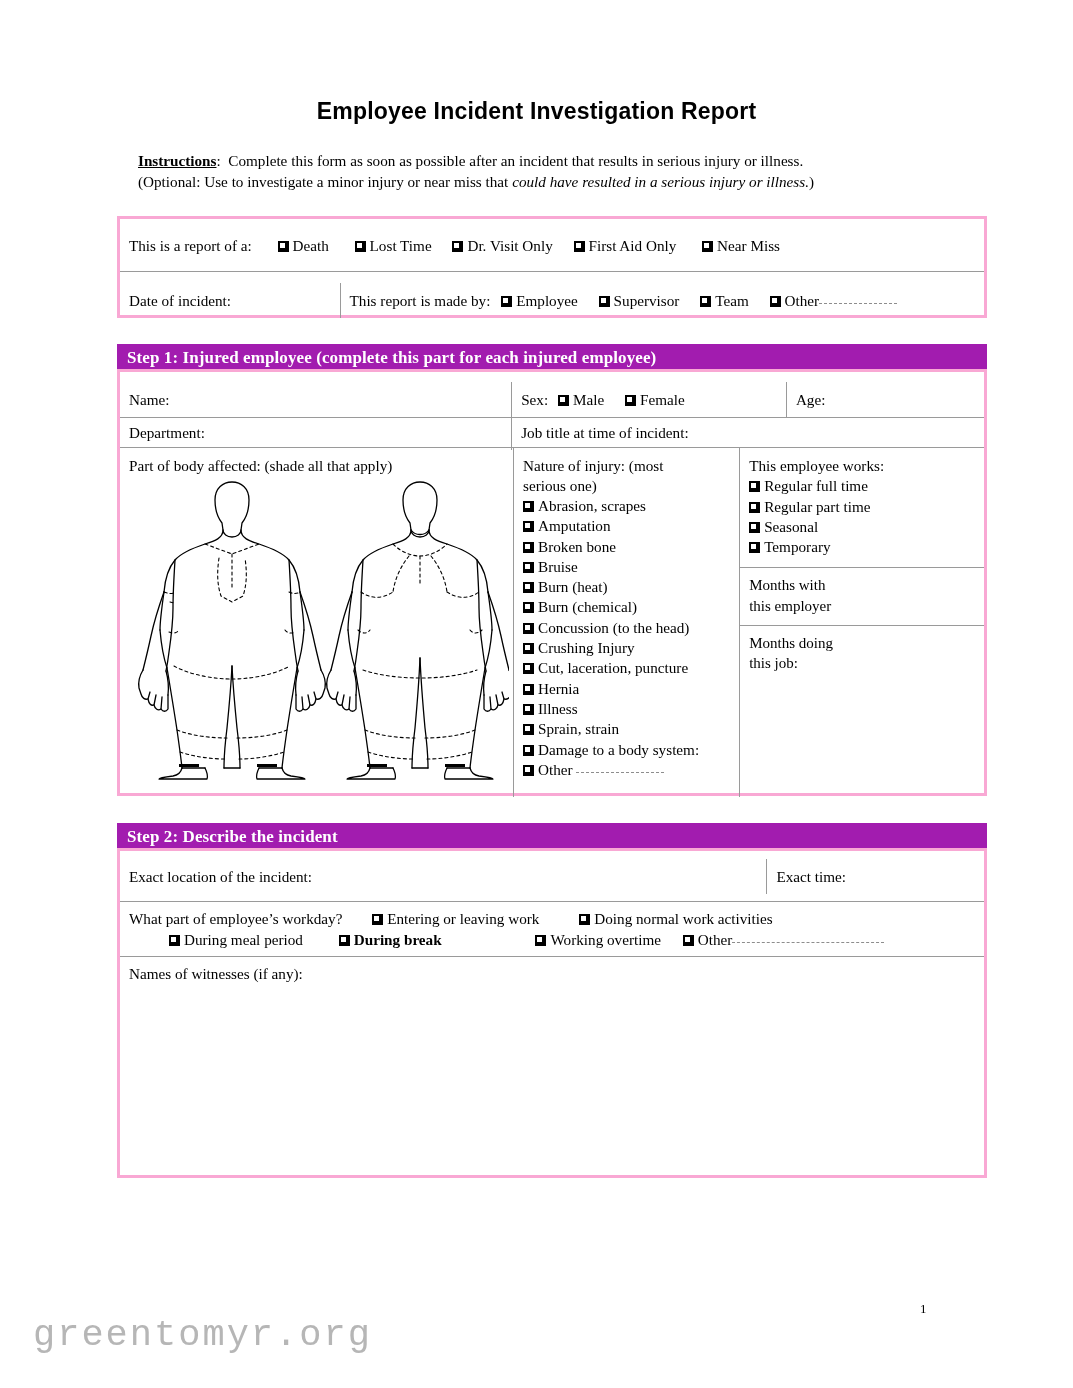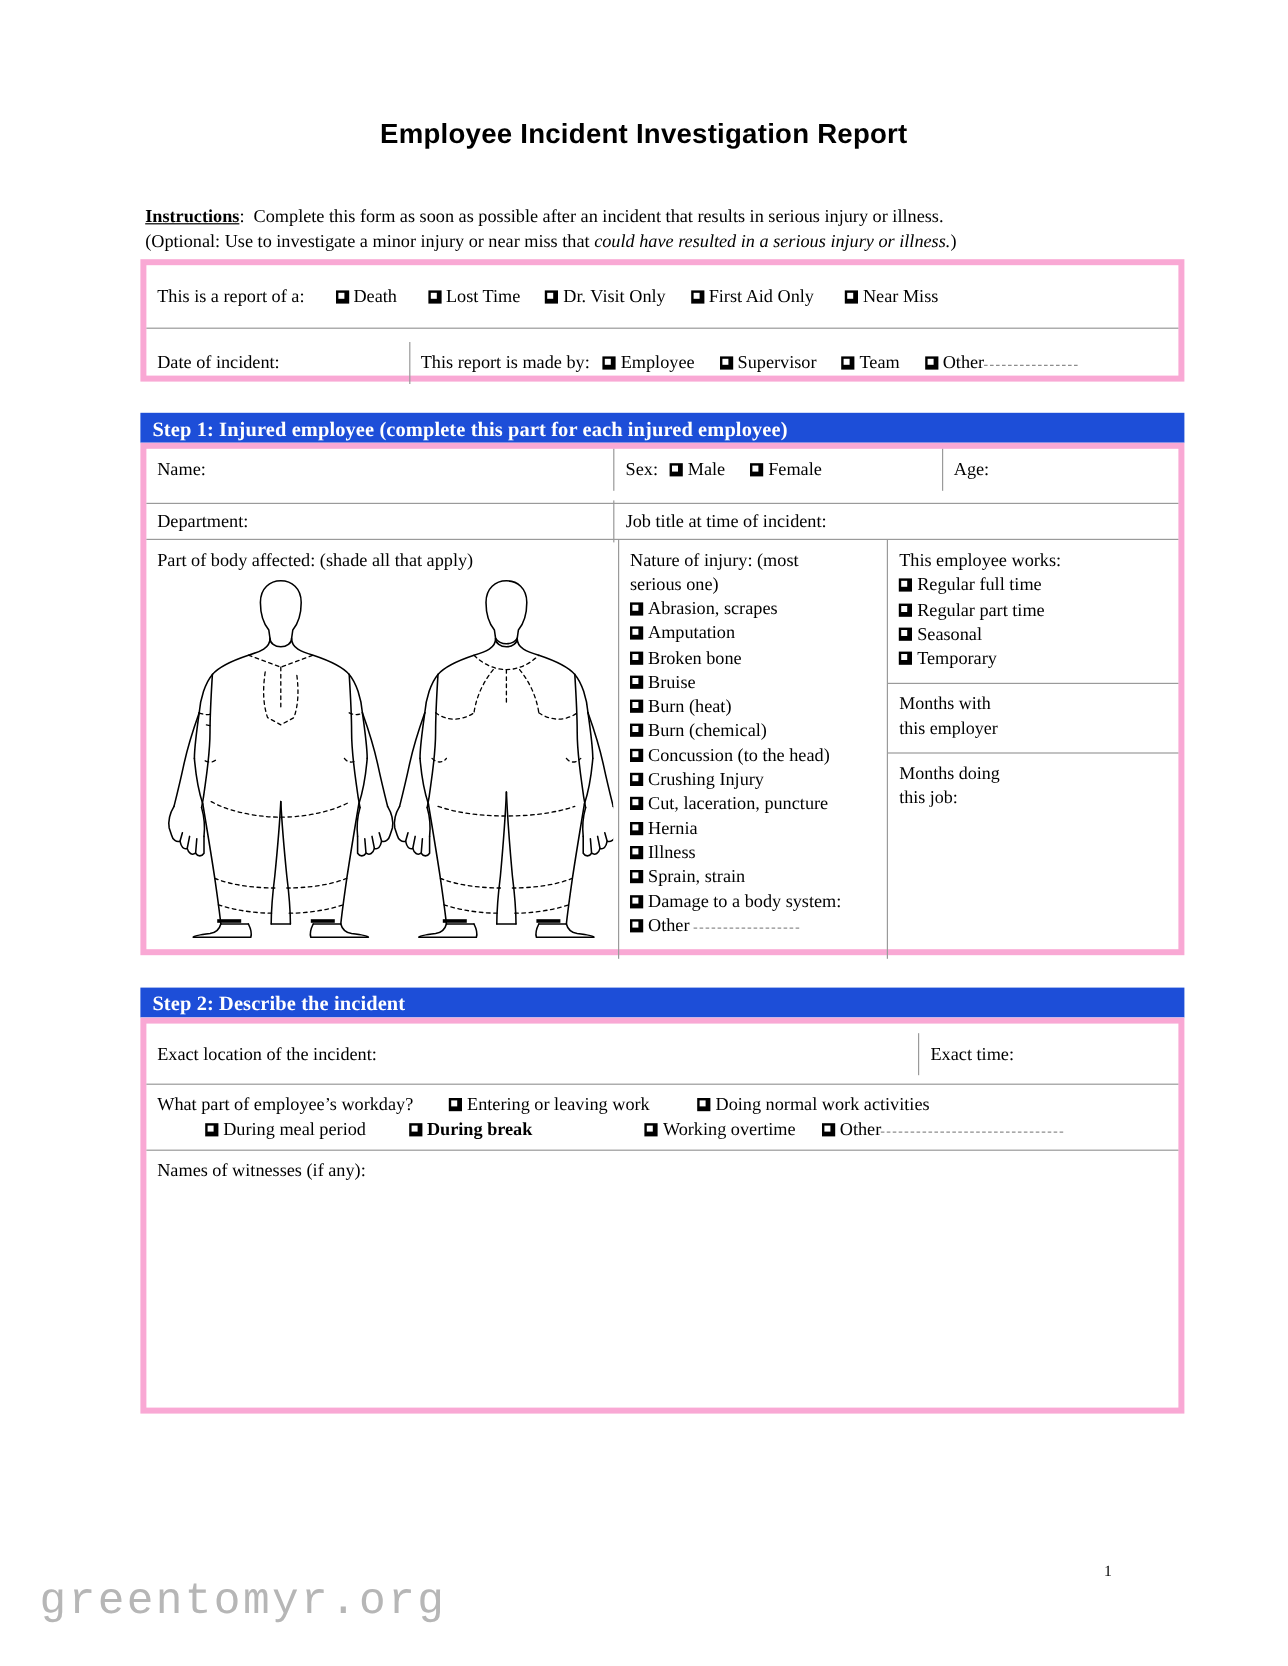--- a/index.html
+++ b/index.html
@@ -31,33 +31,32 @@
     text-align: center;
     font-family: "Liberation Sans", "DejaVu Sans", sans-serif;
     font-weight: bold;
     font-size: 23px;
     letter-spacing: 0.2px;
   }
 
   
   .instructions {
     position: absolute;
-    left: 121px; top: 150px;
+    left: 138px; top: 150px;
     width: 850px;
     font-size: 15.2px;
     line-height: 21px;
-    margin-top: 20px;
   }
   .instructions u { text-decoration: underline; font-weight: bold; }
   .instructions i { font-style: italic; }
 
   
   .tbl {
     position: absolute;
-    border: 5px solid #f9a8d4;
+    border: 3px solid #f9a8d4;
     box-sizing: border-box;
     background: #fff;
   }
   .row { display: flex; box-sizing: border-box; }
   .cell {
     box-sizing: border-box;
     padding: 8px 9px 7px 9px;
     font-size: 15.2px;
     line-height: 20px;
   }
@@ -84,41 +83,41 @@
 
   .ul-line {
     display: inline-block;
     border-bottom: 1px dashed #8d8d8d;
     vertical-align: 2px;
   }
 
   
   .sec-bar {
     position: absolute;
-    background: #1d4ed8;
+    background: #a21caf;
     color: #fff;
     font-weight: bold;
     font-size: 17px;
     padding: 4px 0 5px 10px;
     box-sizing: border-box;
     letter-spacing: 0.1px;
   }
 
   
   #top-table { left: 117px; top: 216px; width: 870px; height: 102px; }
   #top-table .r1 { height: 52px; align-items: center; }
   #top-table .r2 { height: 57px; align-items: center; }
   .opt { white-space: nowrap; }
   .sp-l { margin-left: 22px; }
   .sp-m { margin-left: 17px; }
 
   
   #step1-bar { left: 117px; top: 344px; width: 870px; height: 25px; }
   #step1-table { left: 117px; top: 369px; width: 870px; height: 427px; }
-  #step1-table .r-name { height: 45px; align-items: flex-start; }
+  #step1-table .r-name { height: 45px; align-items: flex-end; }
   #step1-table .r-dept { height: 30px; align-items: center; }
   #step1-table .r-body { height: 350px; }
 
   .c-name  { width: 394px; }
   .c-sex   { width: 276px; }
   .c-age   { width: 198px; }
   .c-dept  { width: 394px; }
   .c-job   { width: 474px; }
 
   .c-partbody { width: 394px; padding: 8px 6px 0 9px; }

